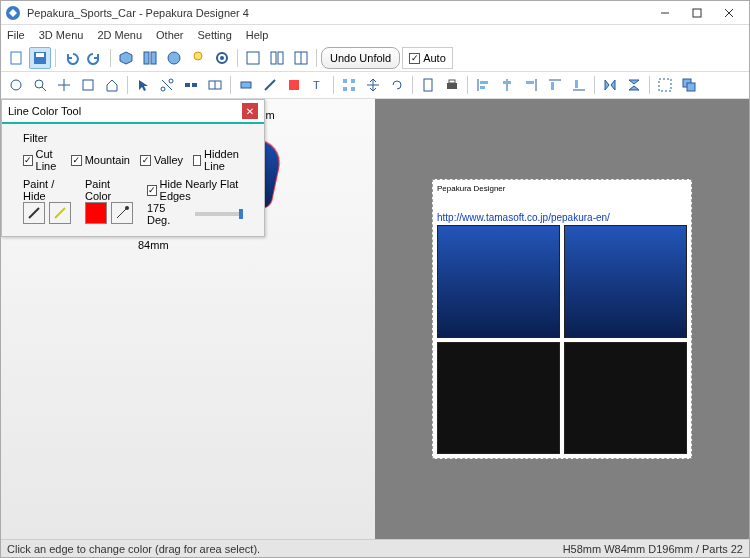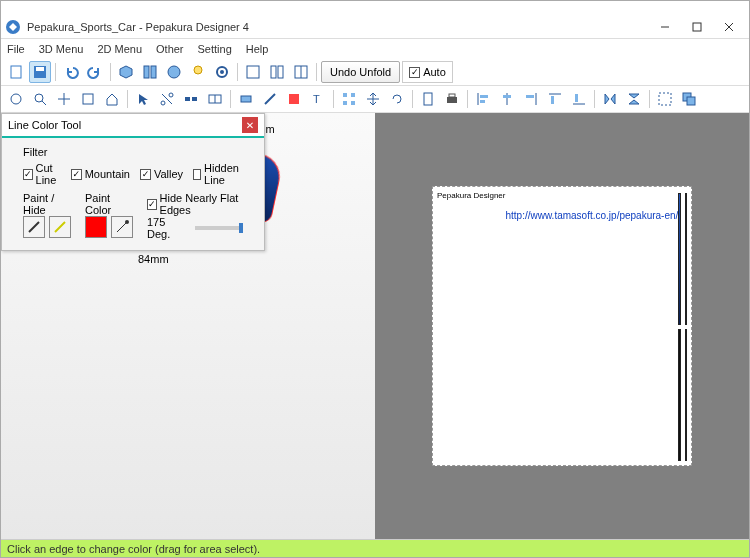--- a/index.html
+++ b/index.html
@@ -1,29 +1,29 @@
 <!DOCTYPE html>
 <html><head>
   <meta charset="utf-8">
   <style>
     * { margin: 0; padding: 0; box-sizing: border-box; font-family: 'Segoe UI', Tahoma, sans-serif; font-size: 11px; }
     body { width: 750px; height: 558px; background: #fff; border: 1px solid #aaa; display: flex; flex-direction: column; overflow: hidden; }
-    .titlebar { height: 24px; display: flex; align-items: center; padding: 0 4px; border-bottom: 1px solid #ddd; margin-top: 14px; }
+    .titlebar { height: 24px; display: flex; align-items: center; padding: 0 4px; border-bottom: 1px solid #ddd; }
     .titlebar-icon { width: 16px; height: 16px; margin-right: 6px; }
     .titlebar-title { flex: 1; color: #333; }
     .win-buttons { display: flex; }
     .win-btn { width: 32px; height: 22px; display: flex; align-items: center; justify-content: center; color: #333; }
     .menubar { height: 20px; display: flex; align-items: center; padding: 0 6px; gap: 14px; color: #333; }
     .menubar span { cursor: default; }
     .toolbar { display: flex; align-items: center; padding: 2px 4px; gap: 2px; border-bottom: 1px solid #ddd; flex-wrap: wrap; }
     .tool-btn { width: 22px; height: 22px; display: flex; align-items: center; justify-content: center; border: 1px solid transparent; border-radius: 2px; }
     .tool-btn.active { background: #cde6f7; border-color: #7eb4e3; }
     .tool-btn svg { width: 16px; height: 16px; }
     .sep { width: 1px; height: 18px; background: #ccc; margin: 0 2px; }
-    .undo-btn { height: 22px; padding: 0 8px; border: 1px solid #aaa; background: linear-gradient(#fff,#eee); border-radius: 2px; display: flex; align-items: center; }
+    .undo-btn { height: 22px; padding: 0 8px; border: 1px solid #aaa; background: linear-gradient(#fff,#eee); border-radius: 8px; display: flex; align-items: center; }
     .auto-chk { display: flex; align-items: center; gap: 3px; padding: 0 6px; border: 1px solid #ccc; height: 22px; }
     .workspace { flex: 1; display: flex; position: relative; background: #f0f0f0; }
     .view3d { flex: 1; background: linear-gradient(#fafafa,#e8e8e8); position: relative; display: flex; align-items: flex-start; justify-content: center; }
     .view2d { flex: 1; background: #808080; display: flex; align-items: center; justify-content: center; }
     .panel { position: absolute; top: 0; left: 0; width: 264px; background: #f4f4f4; border: 1px solid #bbb; box-shadow: 1px 1px 3px rgba(0,0,0,.2); }
     .panel-title { display: flex; align-items: center; padding: 3px 6px; background: #fff; border-bottom: 2px solid #14b8a6; }
     .panel-title span { flex: 1; }
     .panel-close { width: 16px; height: 16px; background: #d04040; color: #fff; display: flex; align-items: center; justify-content: center; font-size: 10px; }
     .panel-body { padding: 6px 21px 10px; }
     .group-label { margin: 2px 0 4px; }
@@ -31,26 +31,26 @@
     .chk { display: flex; align-items: center; gap: 3px; }
     .chk-box { width: 11px; height: 11px; border: 1px solid #555; display: flex; align-items: center; justify-content: center; font-size: 9px; background:#fff; }
     .cols { display: flex; gap: 14px; }
     .col { display: flex; flex-direction: column; }
     .swatch-row { display: flex; gap: 4px; }
     .swatch { width: 22px; height: 22px; border: 1px solid #888; display:flex; align-items:center; justify-content:center;}
     .swatch.red { background: #f00; }
     .deg-row { display: flex; align-items: center; gap: 6px; }
     .slider { width: 50px; height: 4px; background: #ccc; position: relative; }
     .slider::after { content:''; position:absolute; right:0; top:-3px; width:4px; height:10px; background:#3a7cc7; }
-    .statusbar { height: 18px; background: #bef264; border-top: 1px solid #ccc; display: flex; align-items: center; padding: 0 6px; color: #333; }
+    .statusbar { height: 18px; background: #e5e5e5; border-top: 1px solid #ccc; display: flex; align-items: center; padding: 0 6px; color: #333; }
     .statusbar .left { flex: 1; }
     .car-placeholder { width: 220px; height: 150px; position: relative; }
     .car-body { width: 160px; height: 70px; background: linear-gradient(#1a4db0,#0a2560); border: 1px solid #f33; border-radius: 10px 30px 8px 8px; position: absolute; top: 40px; left: 40px; transform: skewX(-12deg) rotateX(10deg); }
     .dim-label { position: absolute; font-size: 11px; color: #000; }
-    .unfold-sheet { width: 260px; height: 280px; background: #fff; border: 1px dashed #999; padding: 4px; display: flex; flex-direction: row; }
+    .unfold-sheet { width: 260px; height: 280px; background: #fff; border: 1px dashed #999; padding: 4px; display: flex; flex-direction: column; }
     .sheet-hdr { font-size: 8px; color: #000; }
     .sheet-link { font-size: 10px; color: #1040c0; margin-top: 19px; }
     .parts-grid { flex:1; display:grid; grid-template-columns:1fr 1fr; grid-template-rows:1fr 1fr; gap:4px; margin-top:2px;}
     .part { background: linear-gradient(#2355b8,#0a1f50); border:1px solid #222; }
     .part.black { background:#111; }
   </style>
 </head>
 <body>
 
 <div class="titlebar">
@@ -415,13 +415,14 @@
             <div class="slider"></div>
           </div>
         </div>
       </div>
     </div>
   </div>
 </div>
 
 <div class="statusbar">
   <span class="left">Click an edge to change color (drag for area select).</span>
+  <span>H58mm W84mm D196mm / Parts 22</span>
 </div>
 
 </body></html>

